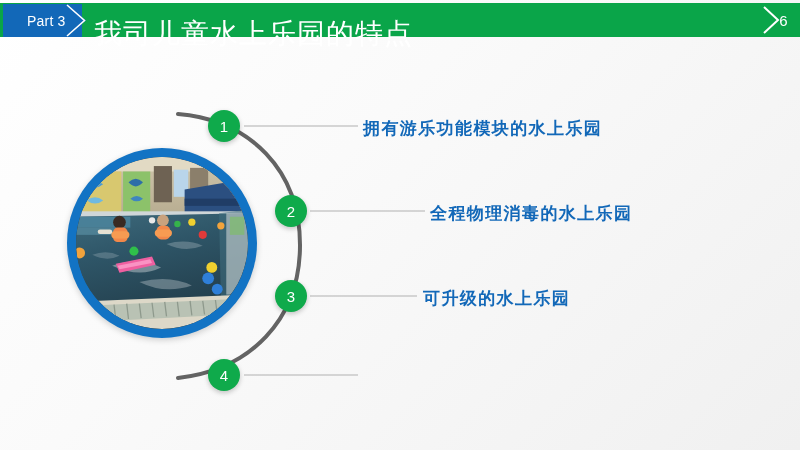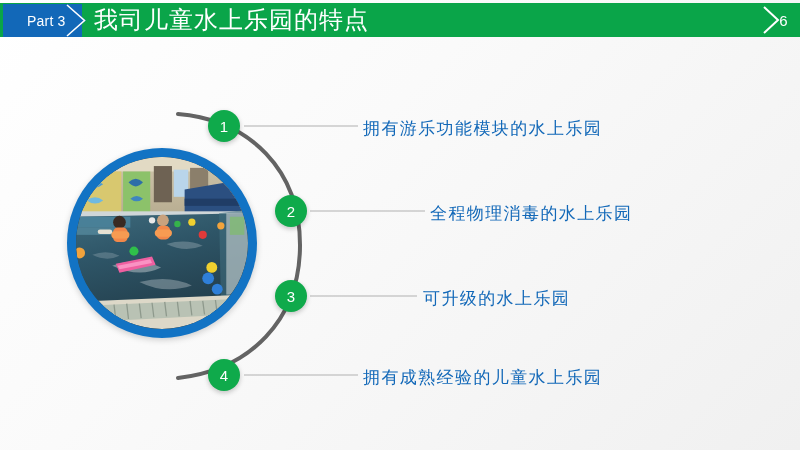--- a/index.html
+++ b/index.html
@@ -71,26 +71,26 @@
   #part-tag-chevron {
     position: absolute;
     left: 66px;
     top: 4px;
     width: 20px;
     height: 33px;
   }
   #header-title {
     position: absolute;
     left: 94px;
-    top: 3px;
-    height: 34px;
-    display: flex;
-    align-items: center;
-    color: #ffffff;
-    font-size: 24px;
+    top: 17px;
+    height: 34px;
+    display: flex;
+    align-items: center;
+    color: #ffffff;
+    font-size: 28px;
     font-weight: 400;
     letter-spacing: 1px;
     white-space: nowrap;
   }
 
   
   #photo-circle {
     position: absolute;
     left: 67px;
     top: 148px;
@@ -137,21 +137,21 @@
   #node-1 { left: 208px; top: 110px; }
   #node-2 { left: 275px; top: 195px; }
   #node-3 { left: 275px; top: 280px; }
   #node-4 { left: 208px; top: 359px; }
 
   
   .feature-label {
     position: absolute;
     color: #1268b8;
     font-size: 17px;
-    font-weight: normal;
+    font-weight: bold;
     letter-spacing: 1.4px;
     white-space: nowrap;
   }
   #feature-1 { left: 363px; top: 117px; }
   #feature-2 { left: 430px; top: 202px; text-align: right; }
   #feature-3 { left: 423px; top: 287px; }
   #feature-4 { left: 363px; top: 366px; }
 </style>
 </head>
 <body>
@@ -285,15 +285,14 @@
   <div class="node" id="node-3">
     <span>3</span>
   </div>
   <div class="node" id="node-4">
     <span>4</span>
   </div>
 
   <div class="feature-label" id="feature-1">拥有游乐功能模块的水上乐园</div>
   <div class="feature-label" id="feature-2">全程物理消毒的水上乐园</div>
   <div class="feature-label" id="feature-3">可升级的水上乐园</div>
-  <div class="feature-label" id="feature-4">拥有成熟经验的儿童水上乐园</div>
 
 </div>
 
 </body></html>

